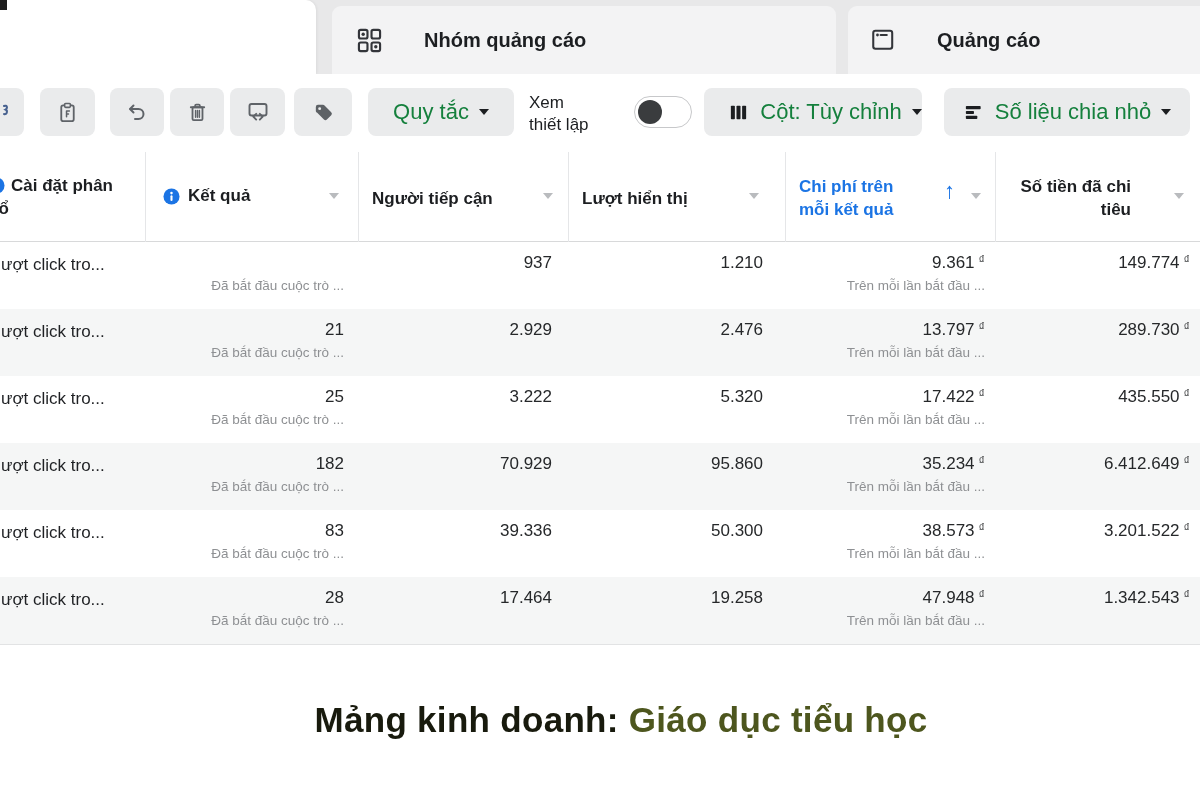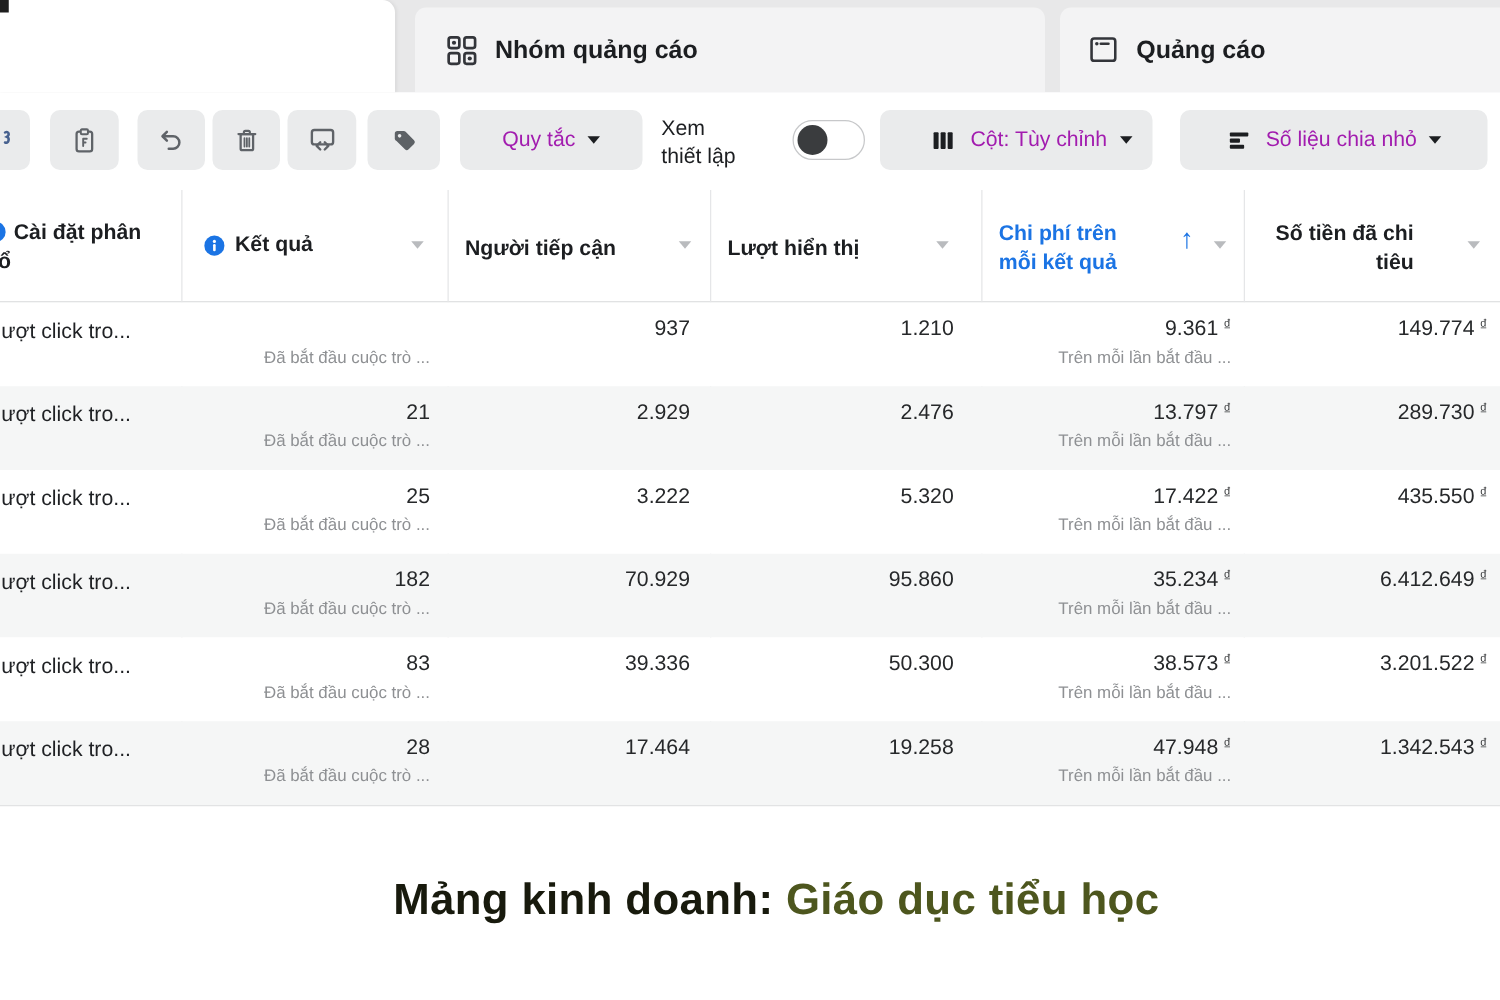--- a/index.html
+++ b/index.html
@@ -5,30 +5,30 @@
   * { margin:0; padding:0; box-sizing:border-box; }
   body { background:#fff; font-family:"Liberation Sans", sans-serif; }
   .screen { position:relative; width:1200px; height:800px; background:#fff; overflow:hidden; }
 
   
   .tabstrip { position:absolute; left:0; top:0; width:1200px; height:74px; background:#e8e8e9; }
   .tab-active { position:absolute; left:0; top:0; width:316px; height:74px; background:#fff;
                 border-top-right-radius:10px; box-shadow:1px 0 3px rgba(0,0,0,.06); }
   .corner-mark { position:absolute; left:0; top:0; width:7px; height:10px; background:#1e1e1e; z-index:5; }
   .tab-card { position:absolute; top:6px; height:68px; background:#f3f3f4;
-              border-radius:9px 9px 0 0; display:flex; align-items:center; }
+              border-radius:9px 9px 0 0; display:flex; align-items:center;gap:28px; }
   .tab-card .tab-label { font-size:20px; font-weight:bold; color:#1c1e21; margin-left:13px; }
   .tab-adsets { left:332px; width:504px; padding-left:24px; }
   .tab-ads { left:848px; width:370px; padding-left:22px; }
 
   
   .toolbar { position:absolute; left:0; top:74px; width:1200px; height:78px; background:#fff; }
   .tbtn { position:absolute; top:14px; height:48px; border-radius:8px; background:#eaebec;
           display:flex; align-items:center; justify-content:center; cursor:pointer; }
-  .tbtn-text { font-size:17px; color:#a21caf; }
+  .tbtn-text { font-size:22px; color:#15803d; }
   .caret-dark { width:0; height:0; border-left:5px solid transparent; border-right:5px solid transparent;
                 border-top:6px solid #1c1e21; margin-left:10px; }
   .label-2line { position:absolute; left:529px; top:18px; font-size:17px; line-height:22px; color:#1c1e21; }
   .toggle { position:absolute; left:634px; top:22px; width:58px; height:32px; background:#fff;
             border:1.5px solid #c7c8ca; border-radius:16px; cursor:pointer; }
   .toggle-knob { position:absolute; left:3px; top:2.5px; width:24px; height:24px; border-radius:50%; background:#3a3c3e; }
 
   
   .thead { position:absolute; left:0; top:152px; width:1200px; height:90px; background:#fff; }
   .hline-top { position:absolute; left:0; top:152px; width:1200px; height:1px; background:#e2e3e4; }

